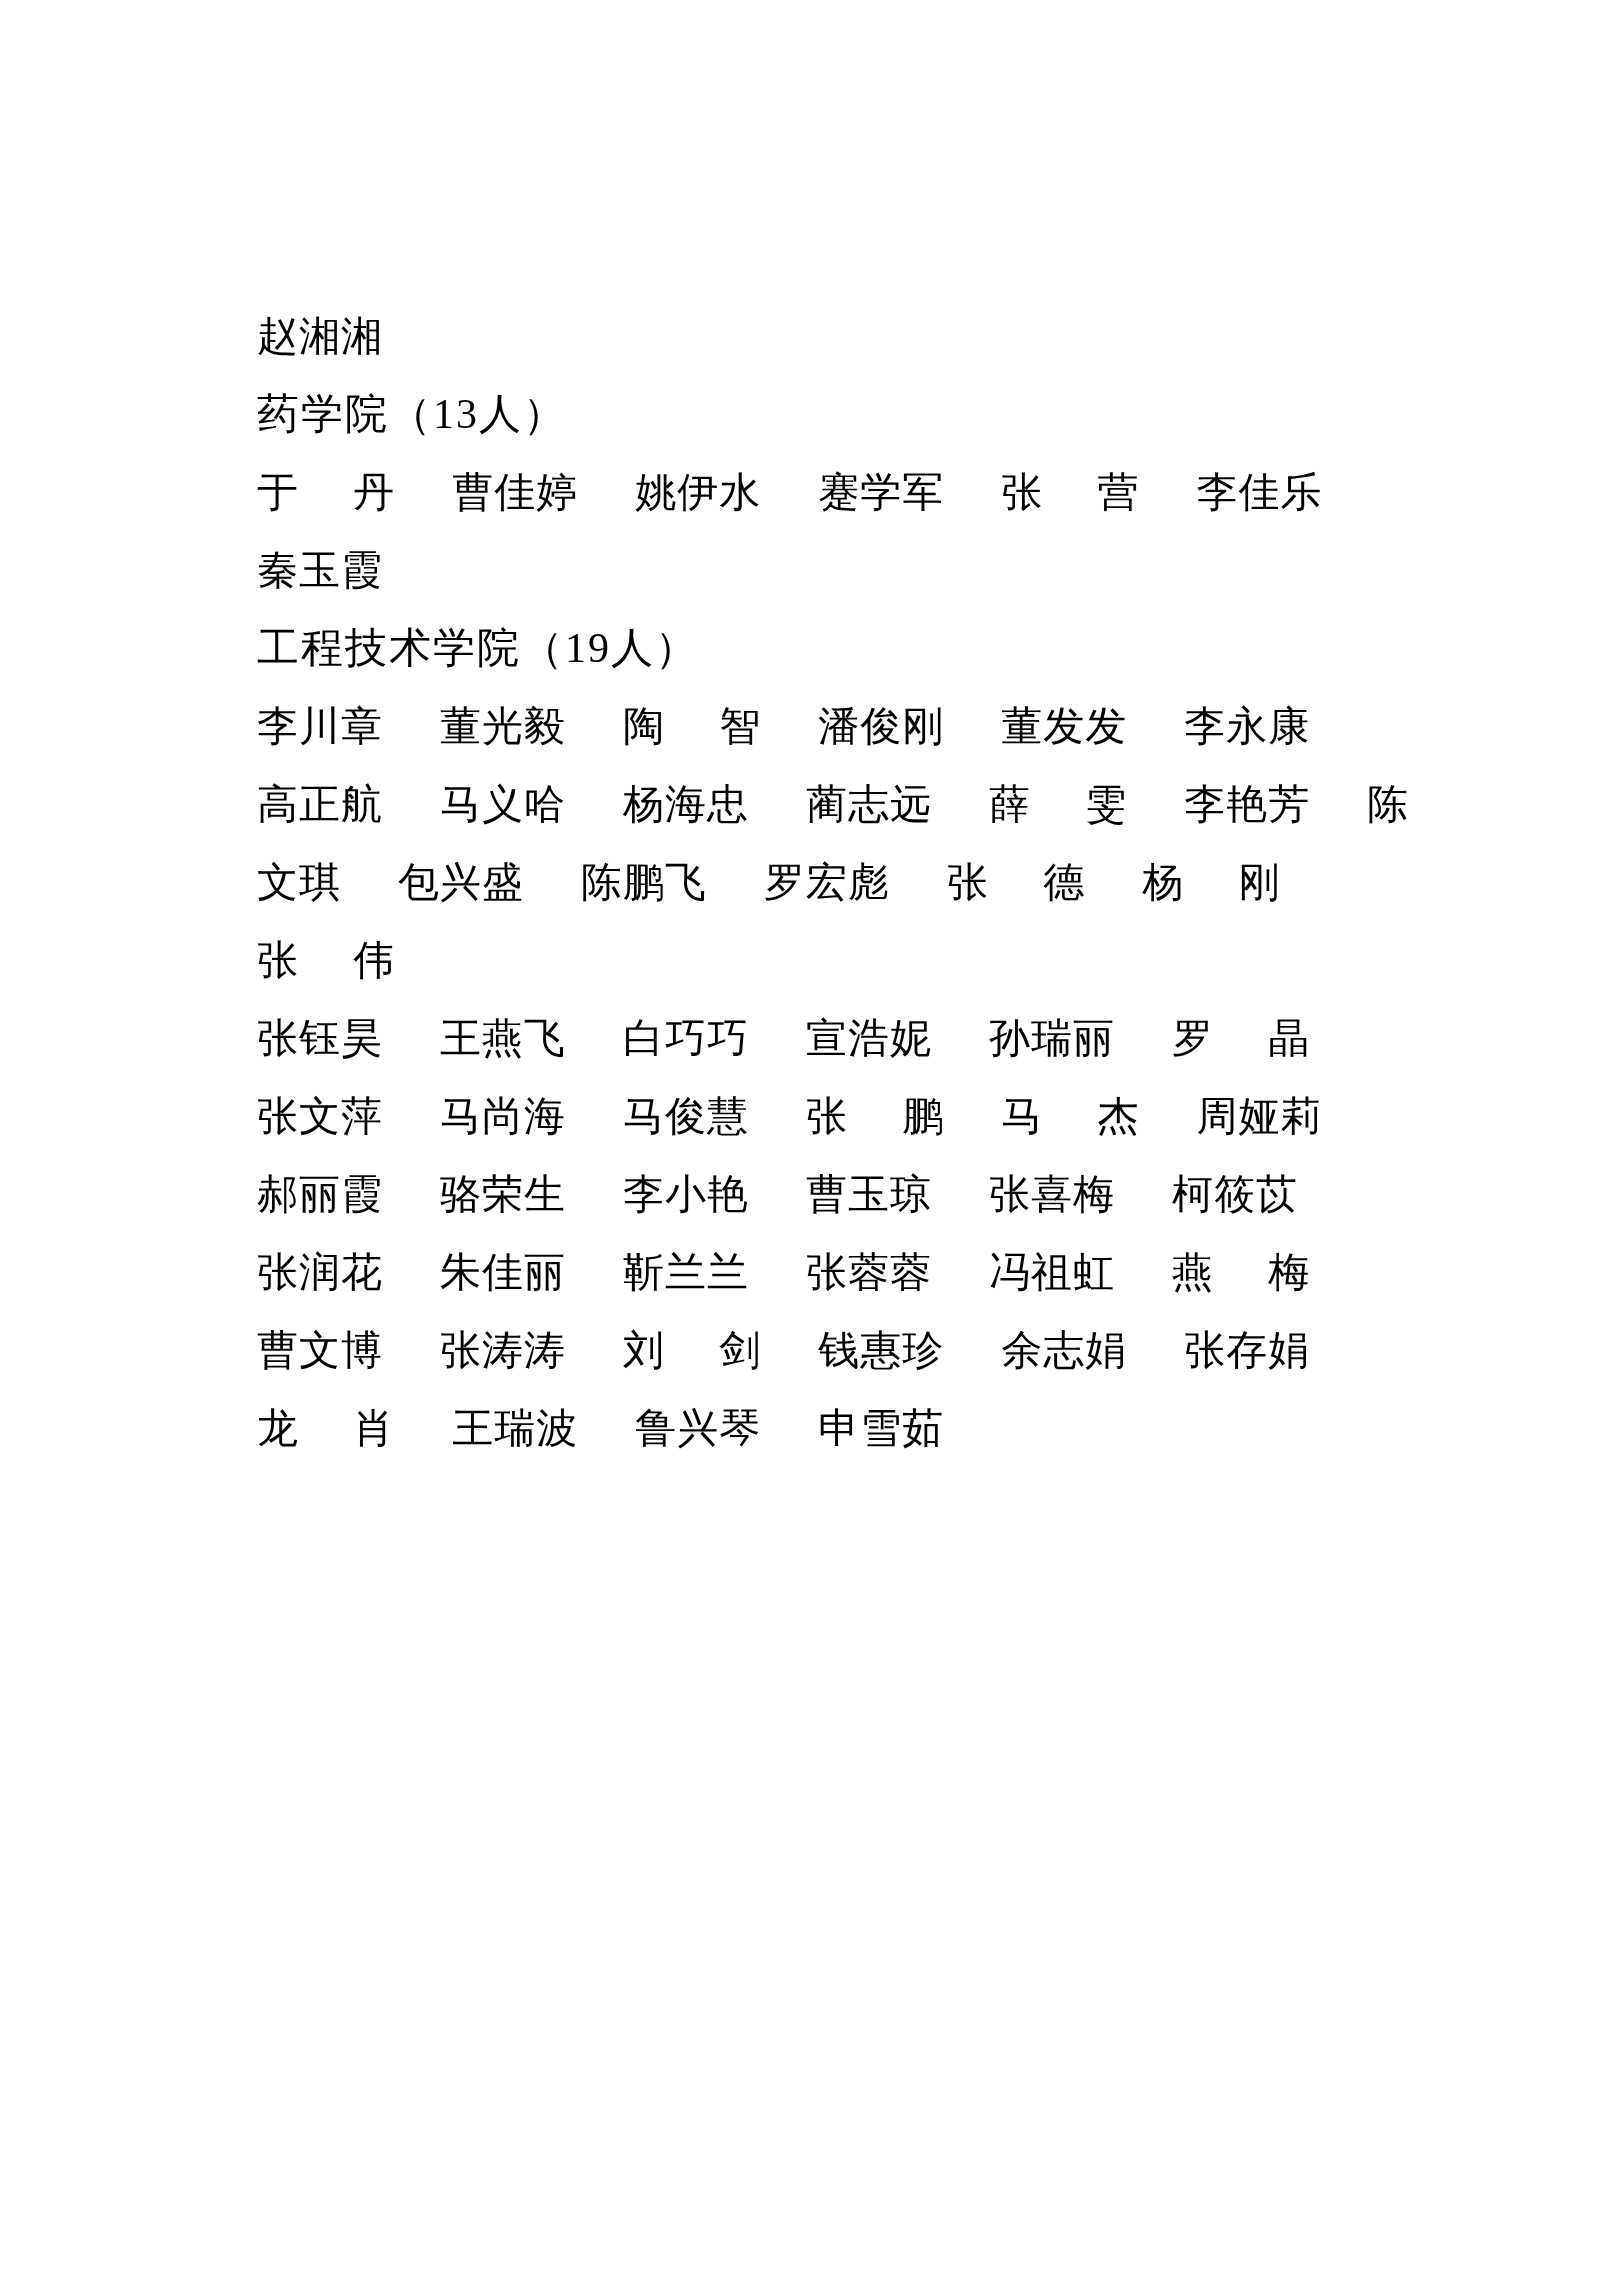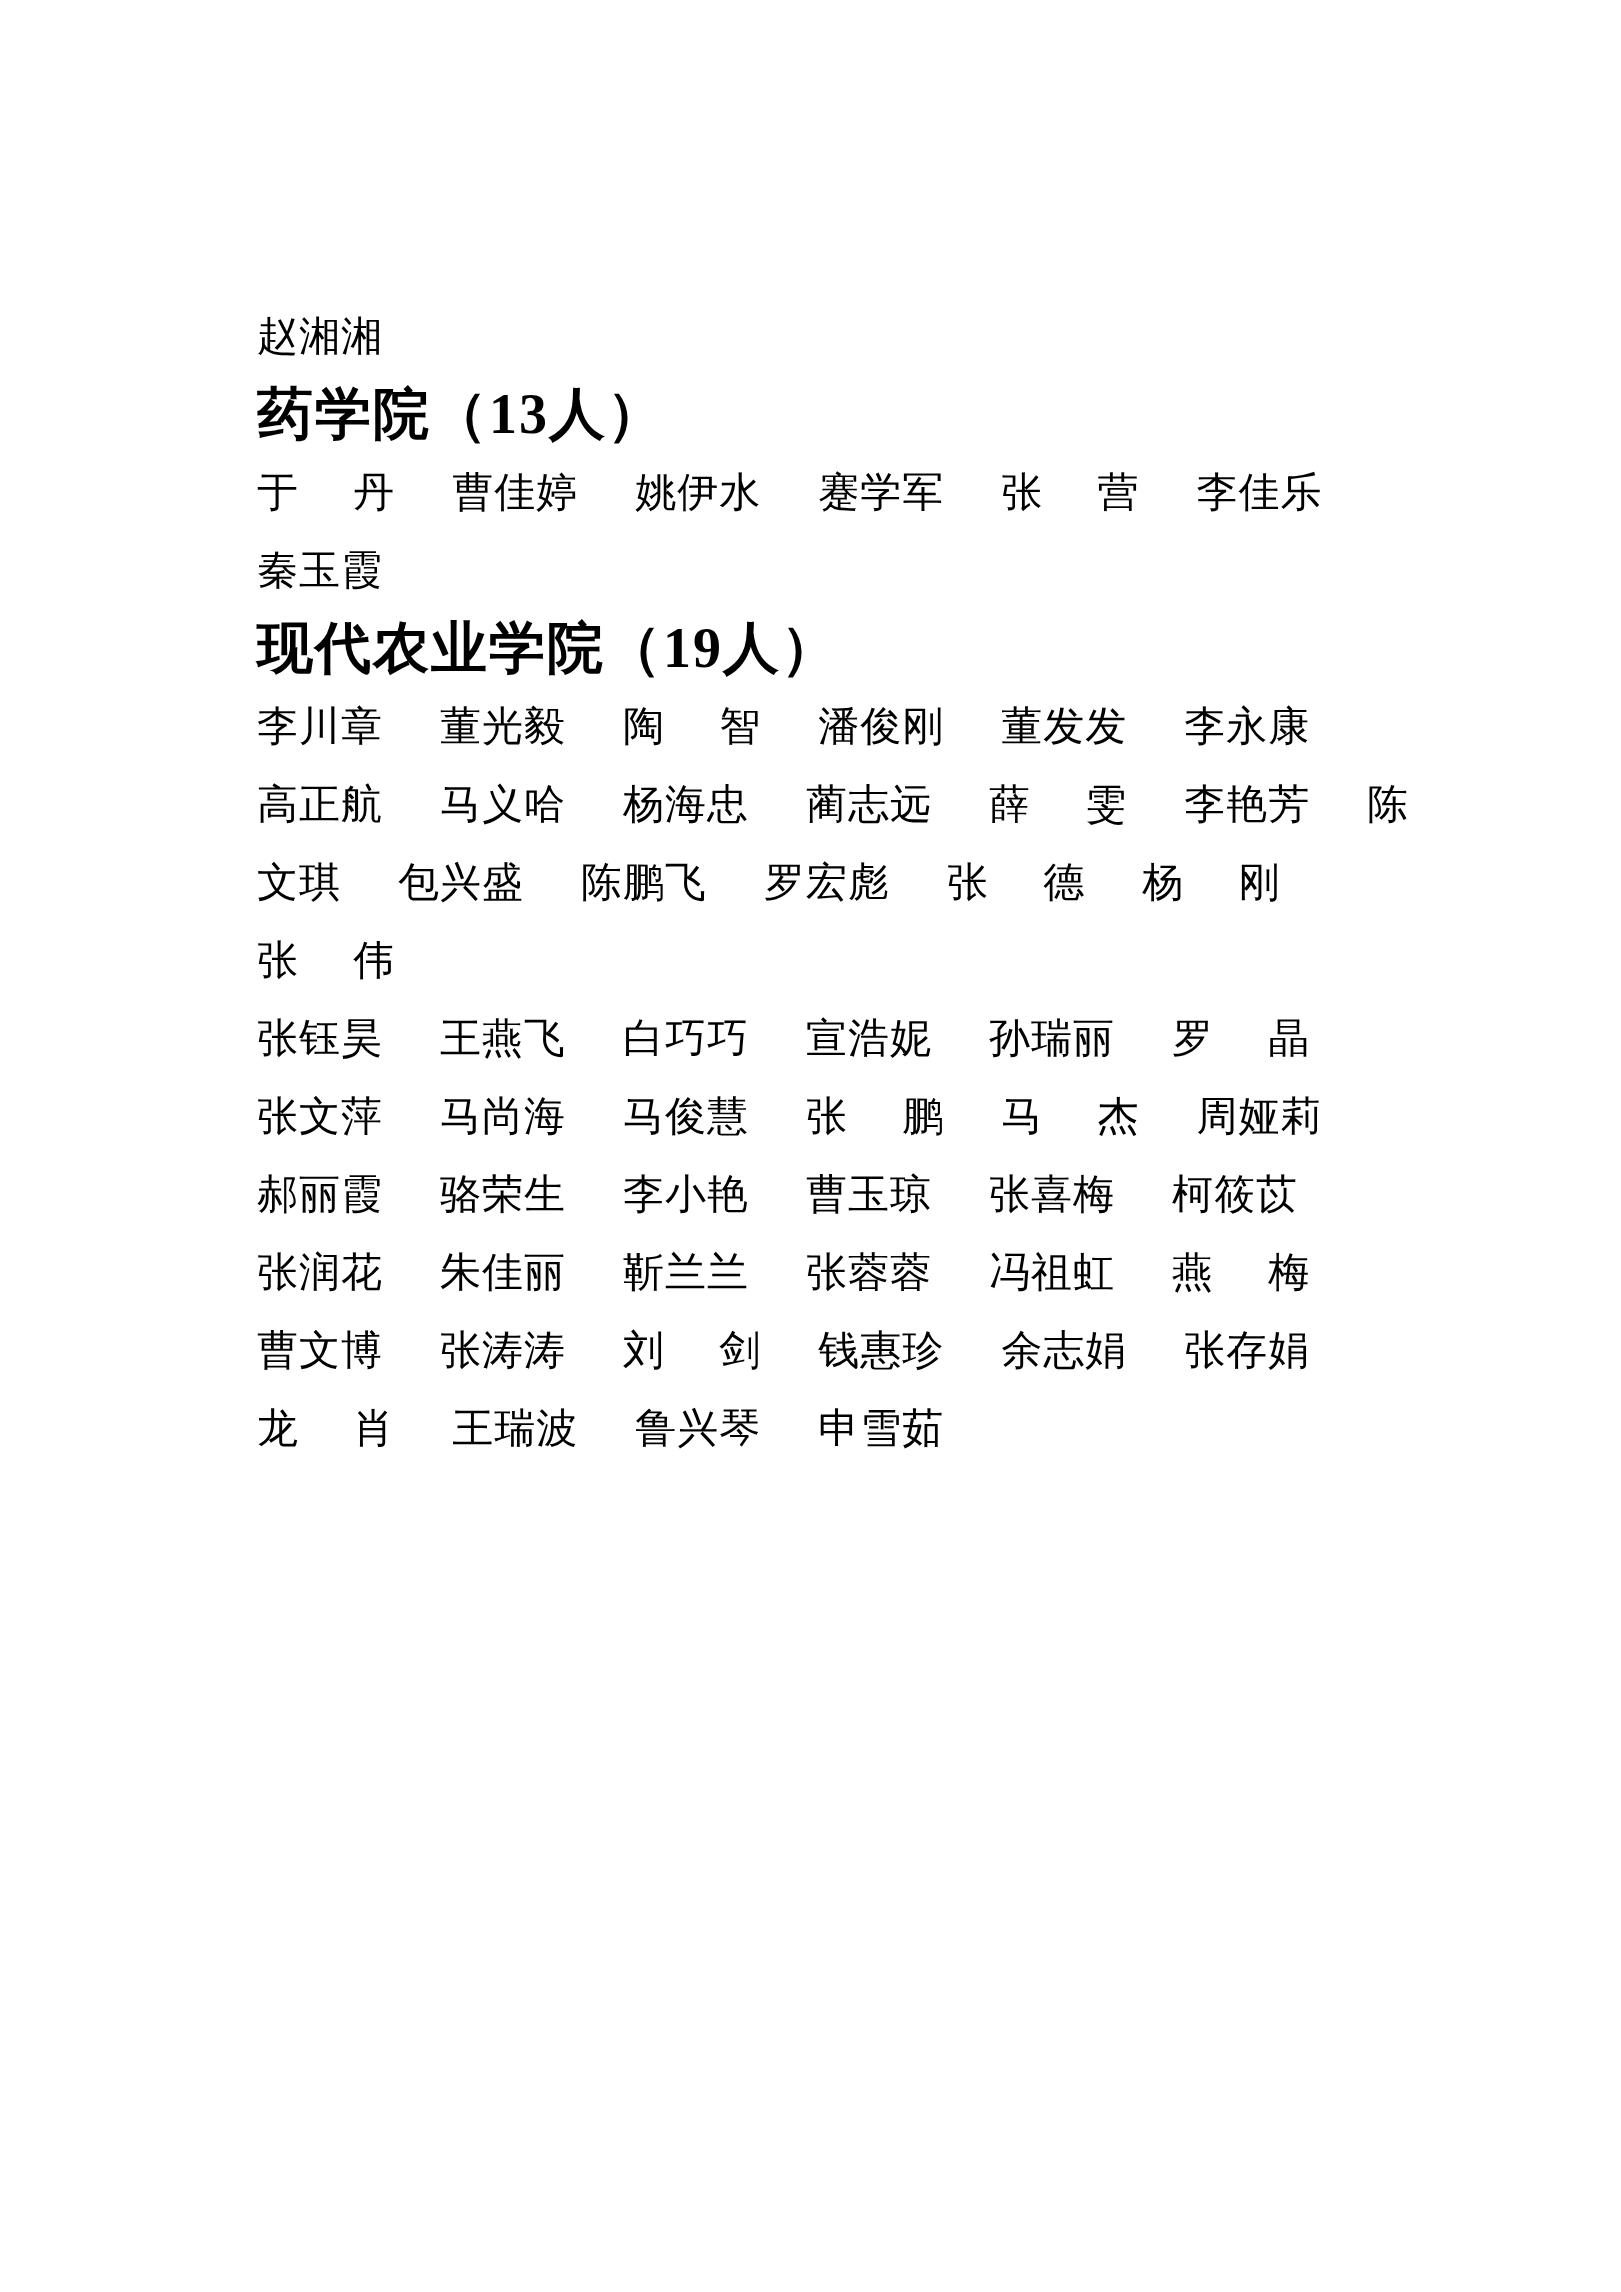--- a/index.html
+++ b/index.html
@@ -32,22 +32,22 @@
     align-items: center;
     font-size: 41px;
     line-height: 78px;
   }
   .line.names {
     gap: 57px;
     font-weight: 400;
   }
   .line.heading {
     gap: 0;
-    font-size: 56px;
-    font-weight: 700;
+    font-size: 42px;
+    font-weight: 400;
   }
   .token {
     white-space: pre;          
     word-spacing: 43px;        
     letter-spacing: 1px;
   }
   .heading .token {
     word-spacing: 2px;
     letter-spacing: 2px;
   }
@@ -68,21 +68,21 @@
         <span class="token">曹佳婷</span>
         <span class="token">姚伊水</span>
         <span class="token">蹇学军</span>
         <span class="token">张 营</span>
         <span class="token">李佳乐</span>
       </div>
       <div class="line names">
         <span class="token">秦玉霞</span>
       </div>
       <div class="line heading">
-        <span class="token">现代农业学院（19人）</span>
+        <span class="token">工程技术学院（19人）</span>
       </div>
       <div class="line names">
         <span class="token">李川章</span>
         <span class="token">董光毅</span>
         <span class="token">陶 智</span>
         <span class="token">潘俊刚</span>
         <span class="token">董发发</span>
         <span class="token">李永康</span>
       </div>
       <div class="line names">

